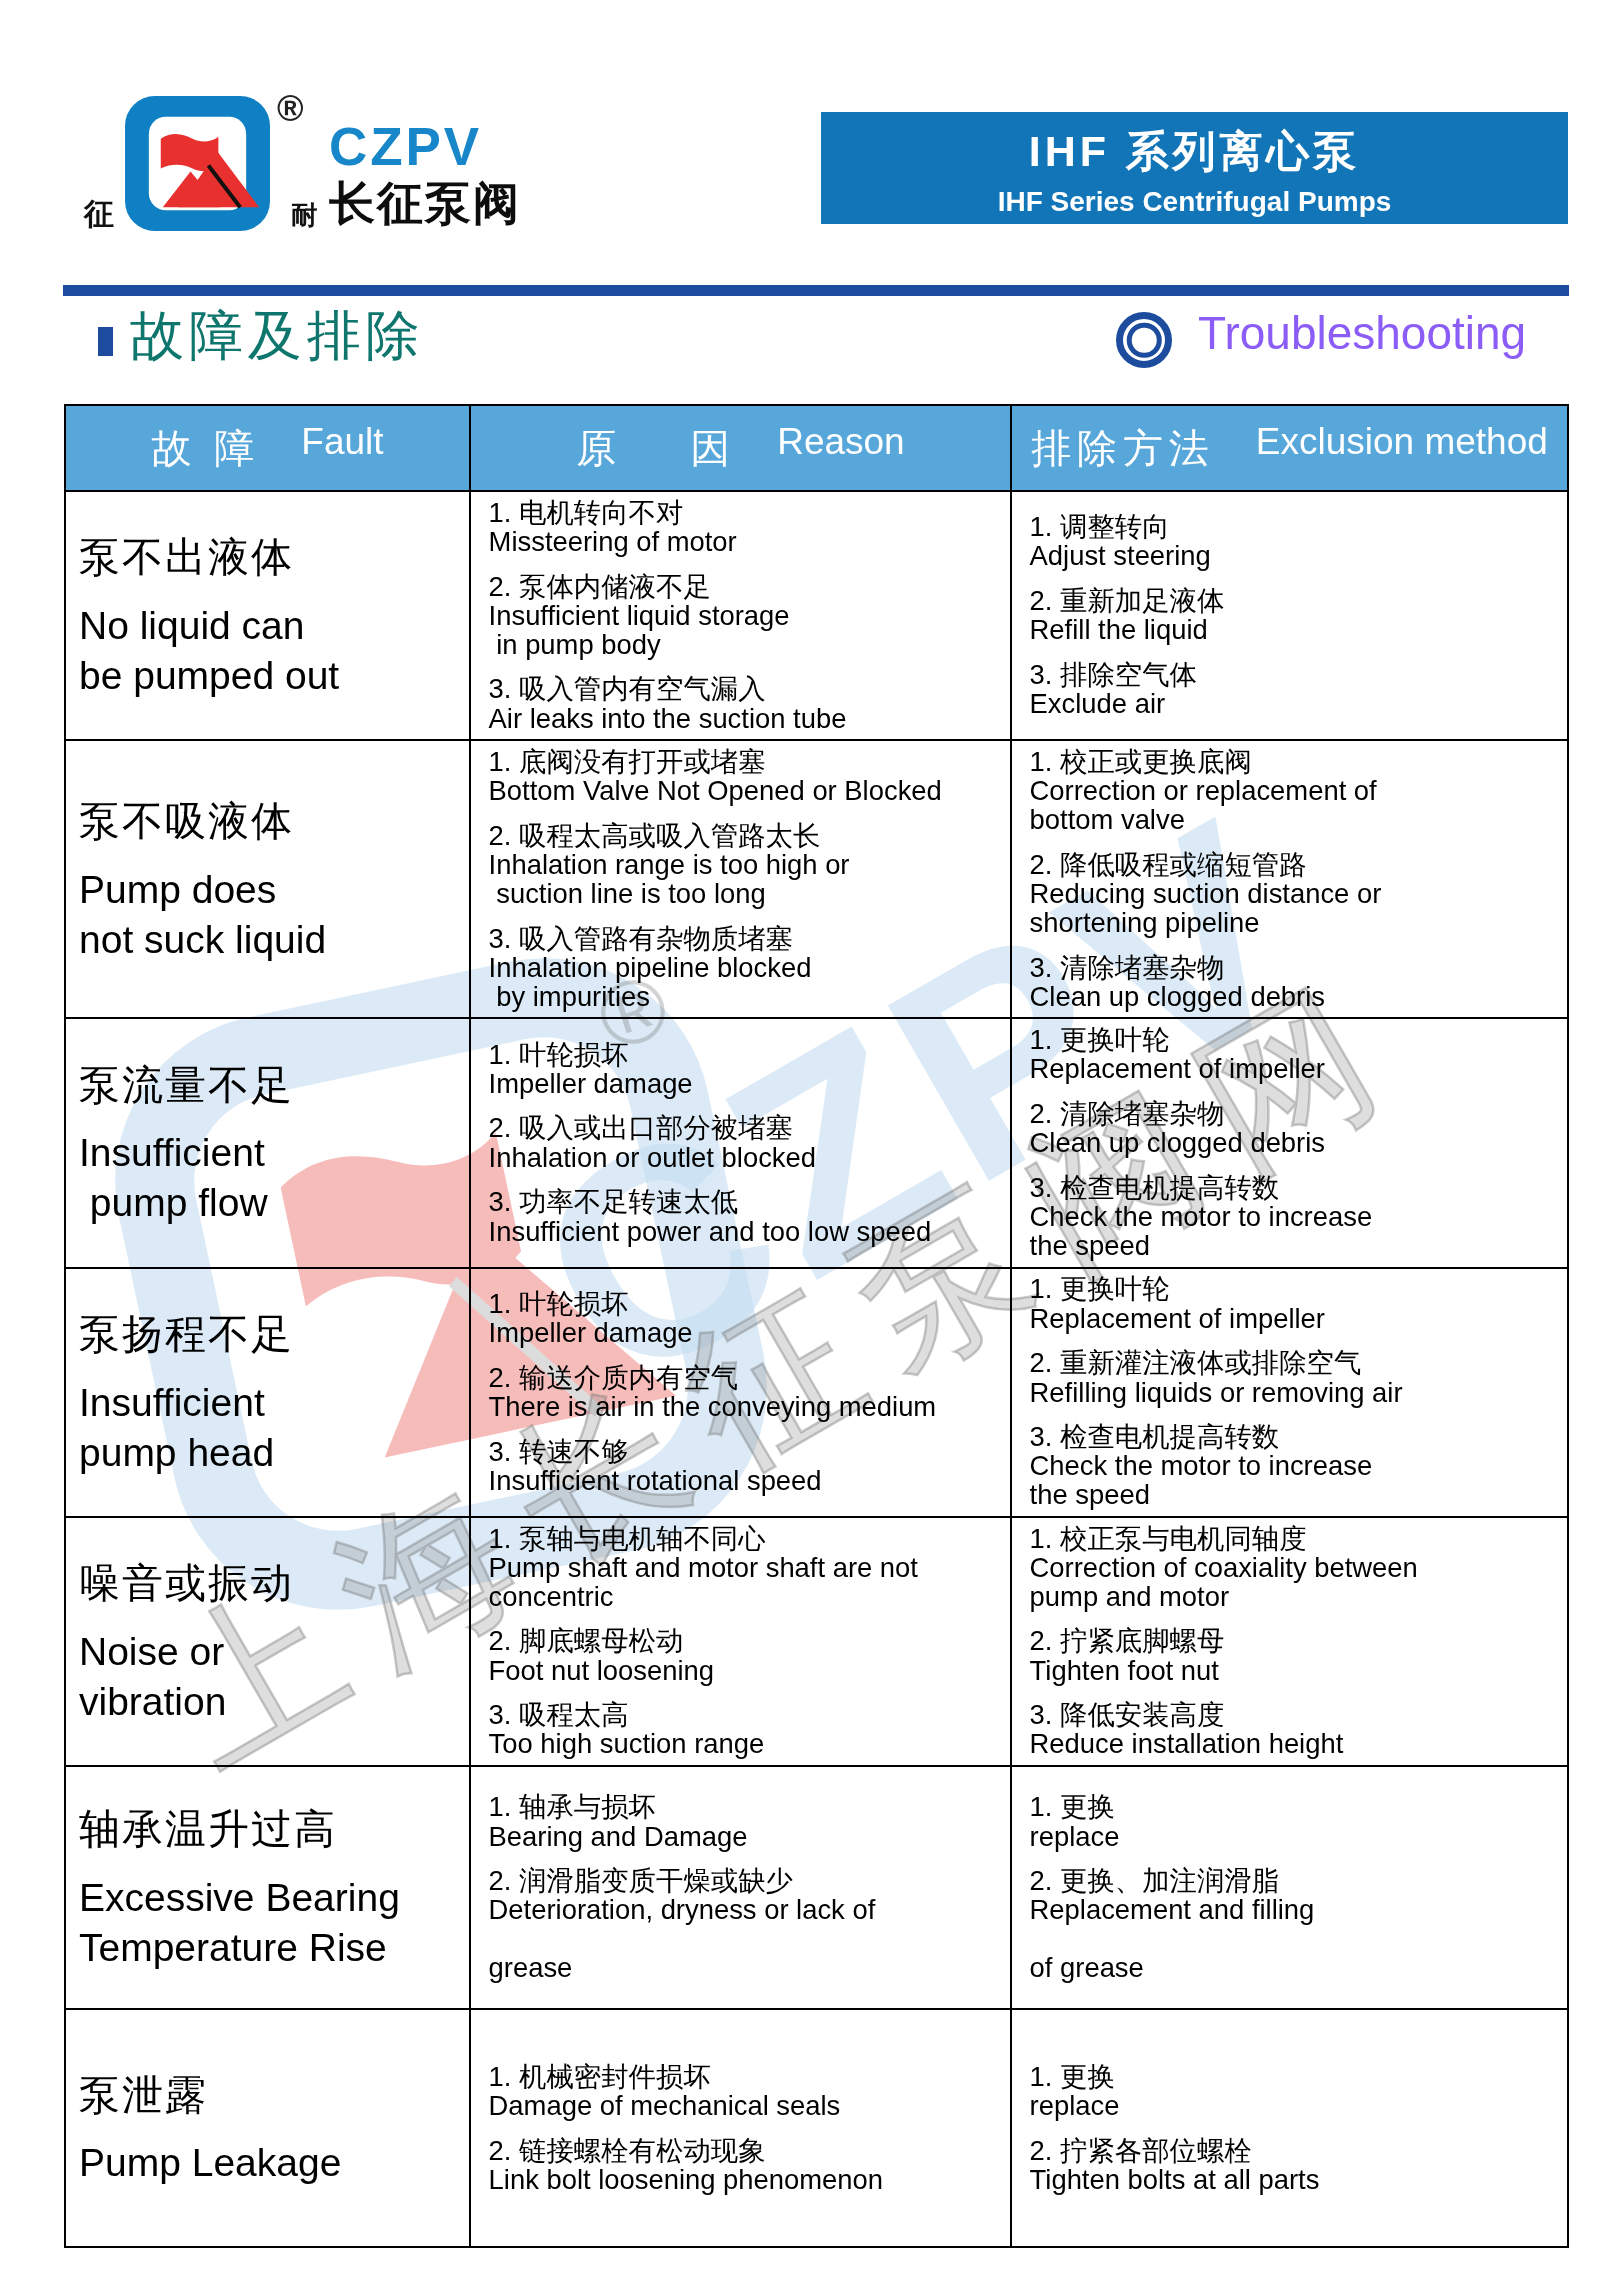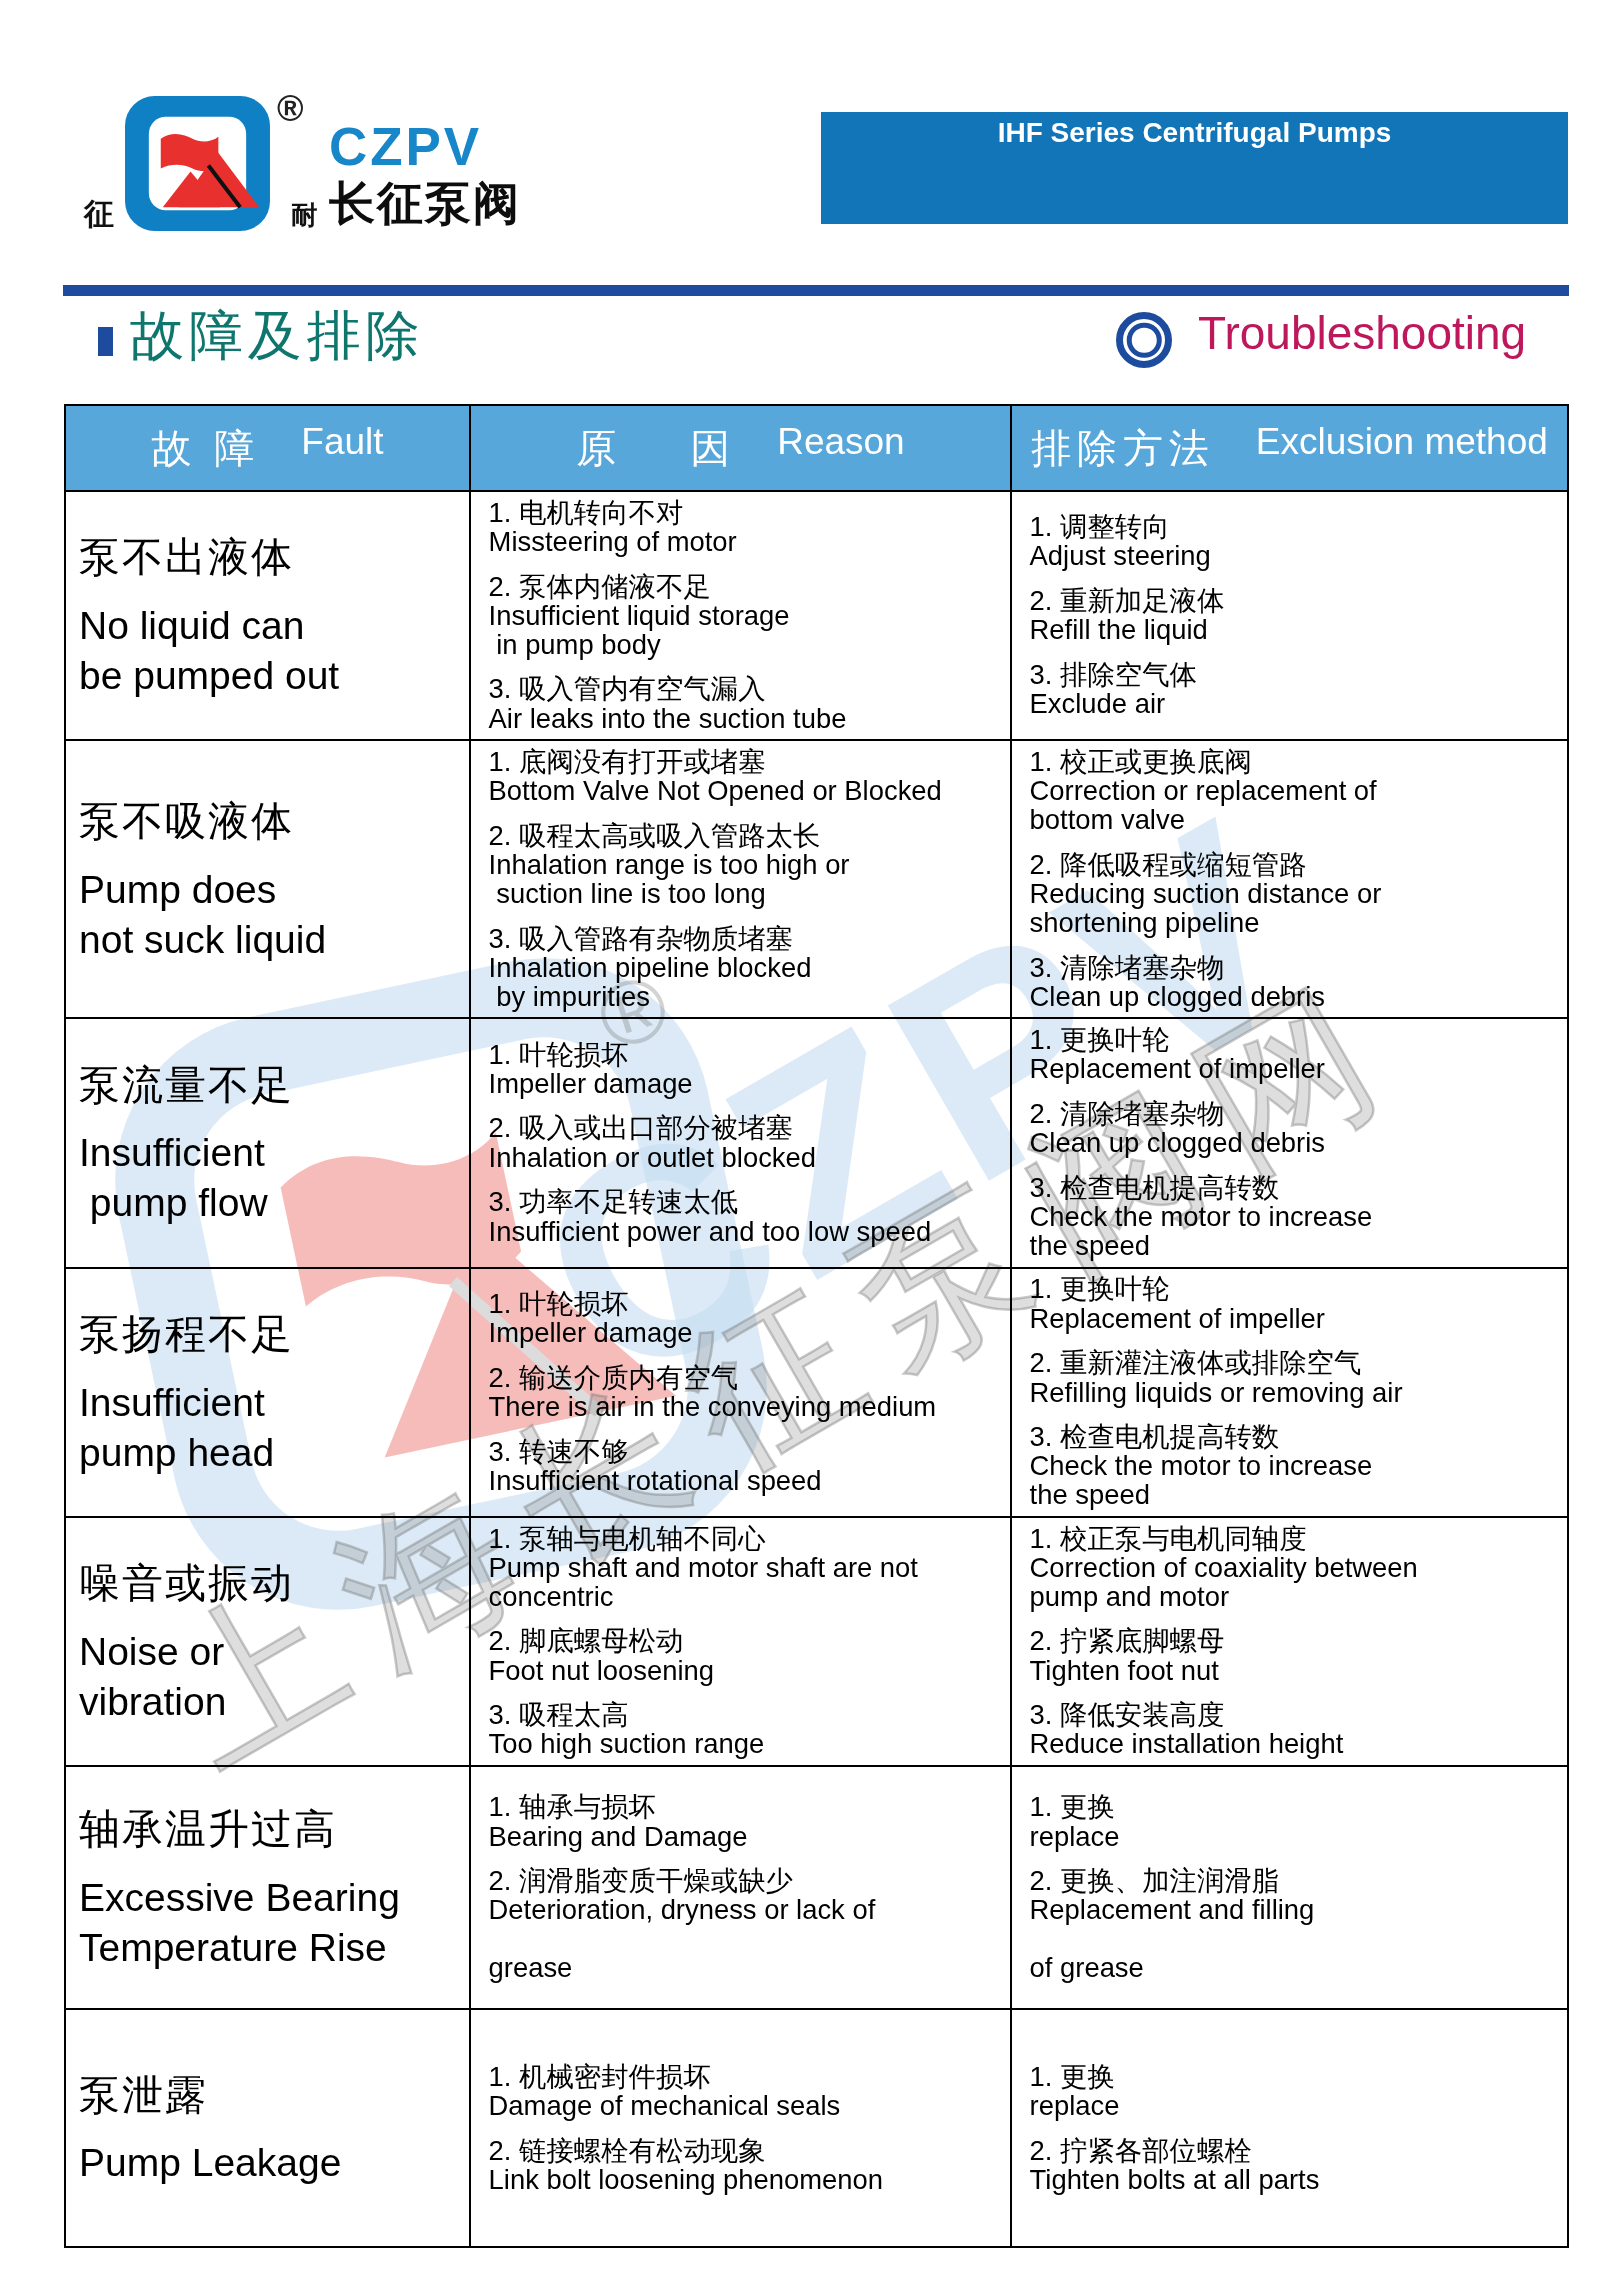--- a/index.html
+++ b/index.html
@@ -42,21 +42,21 @@
   .banner-en{font-size:28px;font-weight:bold;margin-top:4.9px;}
 
   
   .divider{left:63px;top:285px;width:1506px;height:10.8px;background:var(--accent);}
   .sec-bullet{left:98px;top:327px;width:14.7px;height:29px;background:var(--accent);}
   .sec-zh{left:130px;top:300px;font-size:54px;font-weight:normal;letter-spacing:4.9px;color:#0f766e;}
   .bullseye{left:1116px;top:312px;width:56px;height:56px;border:7.8px solid var(--accent);
     border-radius:50%;}
   .bullseye::after{content:"";position:absolute;left:50%;top:50%;width:24.5px;height:24.5px;
     transform:translate(-50%,-50%);border:5.9px solid var(--accent);border-radius:50%;}
-  .sec-en{left:1198px;top:306px;font-size:46px;color:#be185d;}
+  .sec-en{left:1198px;top:306px;font-size:46px;color:#8b5cf6;}
 
   
   table.tbl{position:absolute;left:64px;top:404px;width:1503px;z-index:1;
     border-collapse:collapse;table-layout:fixed;background:transparent;border:2.9px solid #000;}
   .tbl th{background:var(--header-bg);color:#fff;height:86px;
     border:2px solid #000;border-top-width:2.9px;border-bottom-width:2.9px;font-weight:normal;}
   .tbl td{border:2px solid #000;border-top-width:2.9px;border-bottom-width:2.9px;
     vertical-align:middle;background:transparent;}
   .th-inner{display:flex;justify-content:center;gap:41px;}
   .th-zh{font-size:40px;letter-spacing:5.9px;white-space:pre;}
@@ -93,20 +93,21 @@
     <polygon points="40,114 68,78 98,114" fill="#e8312f"></polygon>
     <line x1="86" y1="72" x2="118" y2="114" stroke="#111111" stroke-width="4"></line>
   </svg>
   <div class="abs logo-reg">®</div>
   <div class="abs logo-char-left">征</div>
   <div class="abs logo-char-right">耐</div>
   <div class="abs logo-acronym">CZPV</div>
   <div class="abs logo-cn">长征泵阀</div>
 
   <div class="abs banner">
+    <div class="banner-zh">IHF 系列离心泵</div>
     <div class="banner-en">IHF Series Centrifugal Pumps</div>
   </div>
 
   <div class="abs divider"></div>
   <div class="abs sec-bullet"></div>
   <div class="abs sec-zh">故障及排除</div>
   <div class="abs bullseye"></div>
   <div class="abs sec-en">Troubleshooting</div>
 </div>
 

